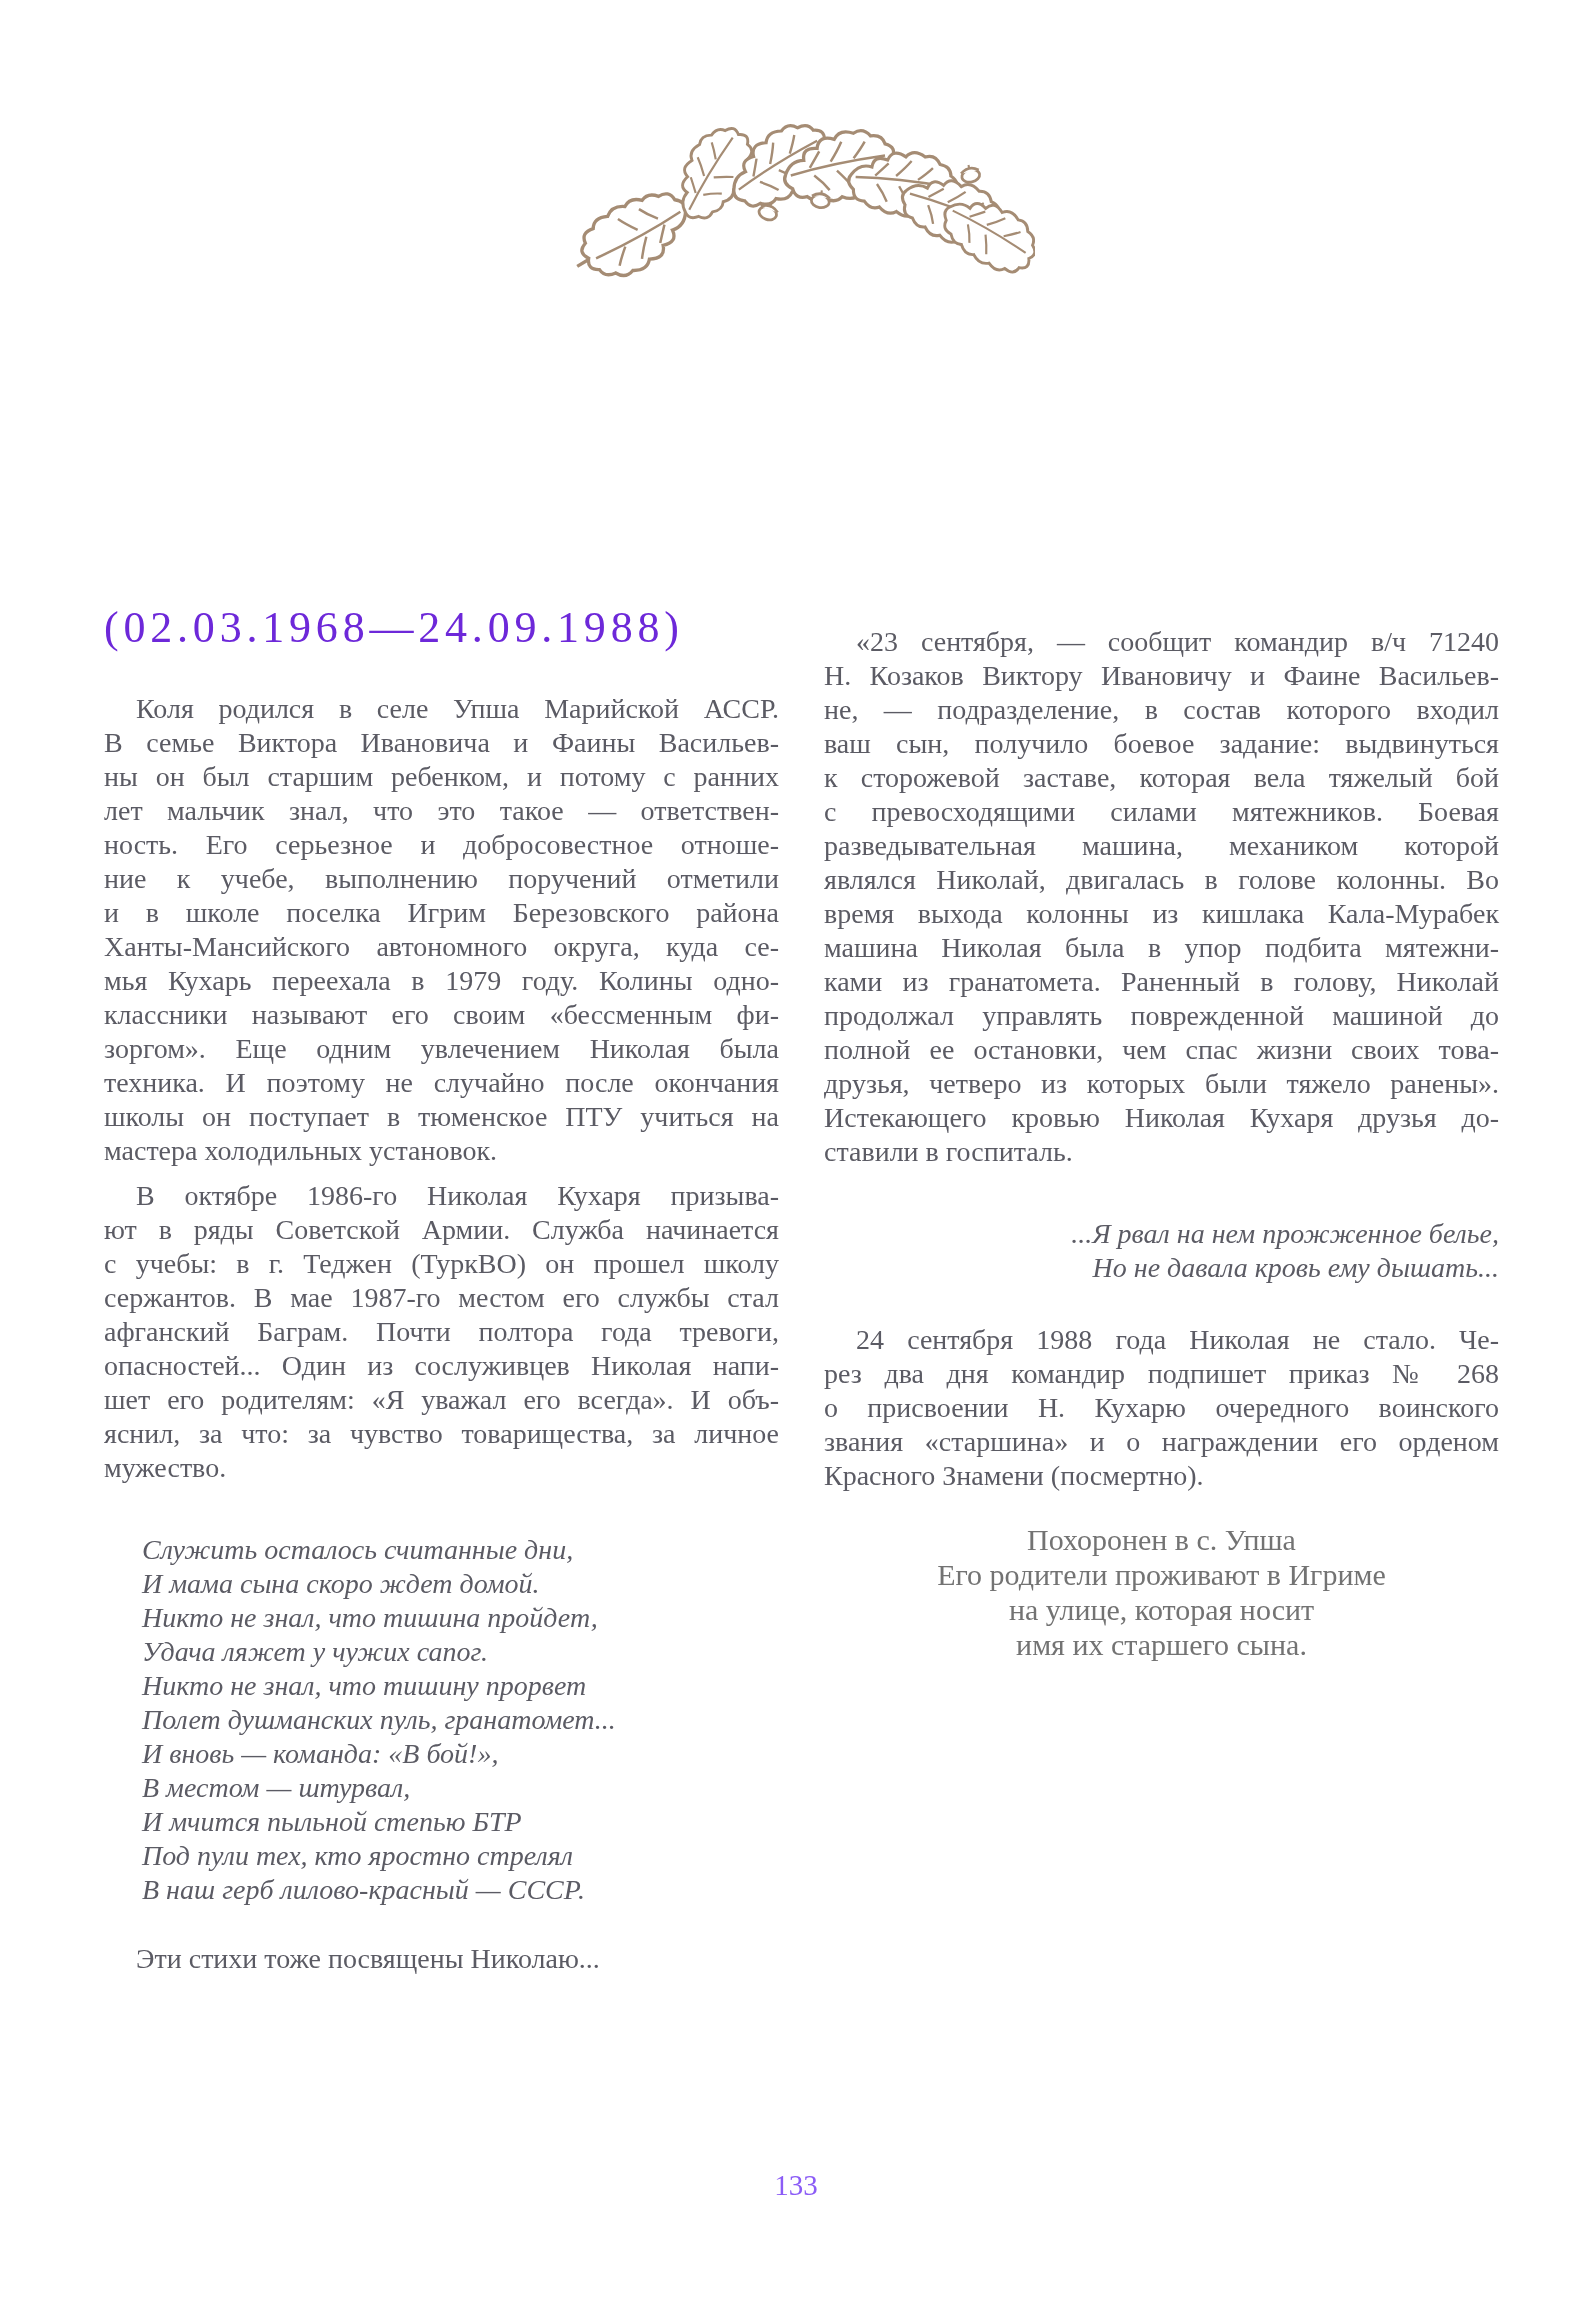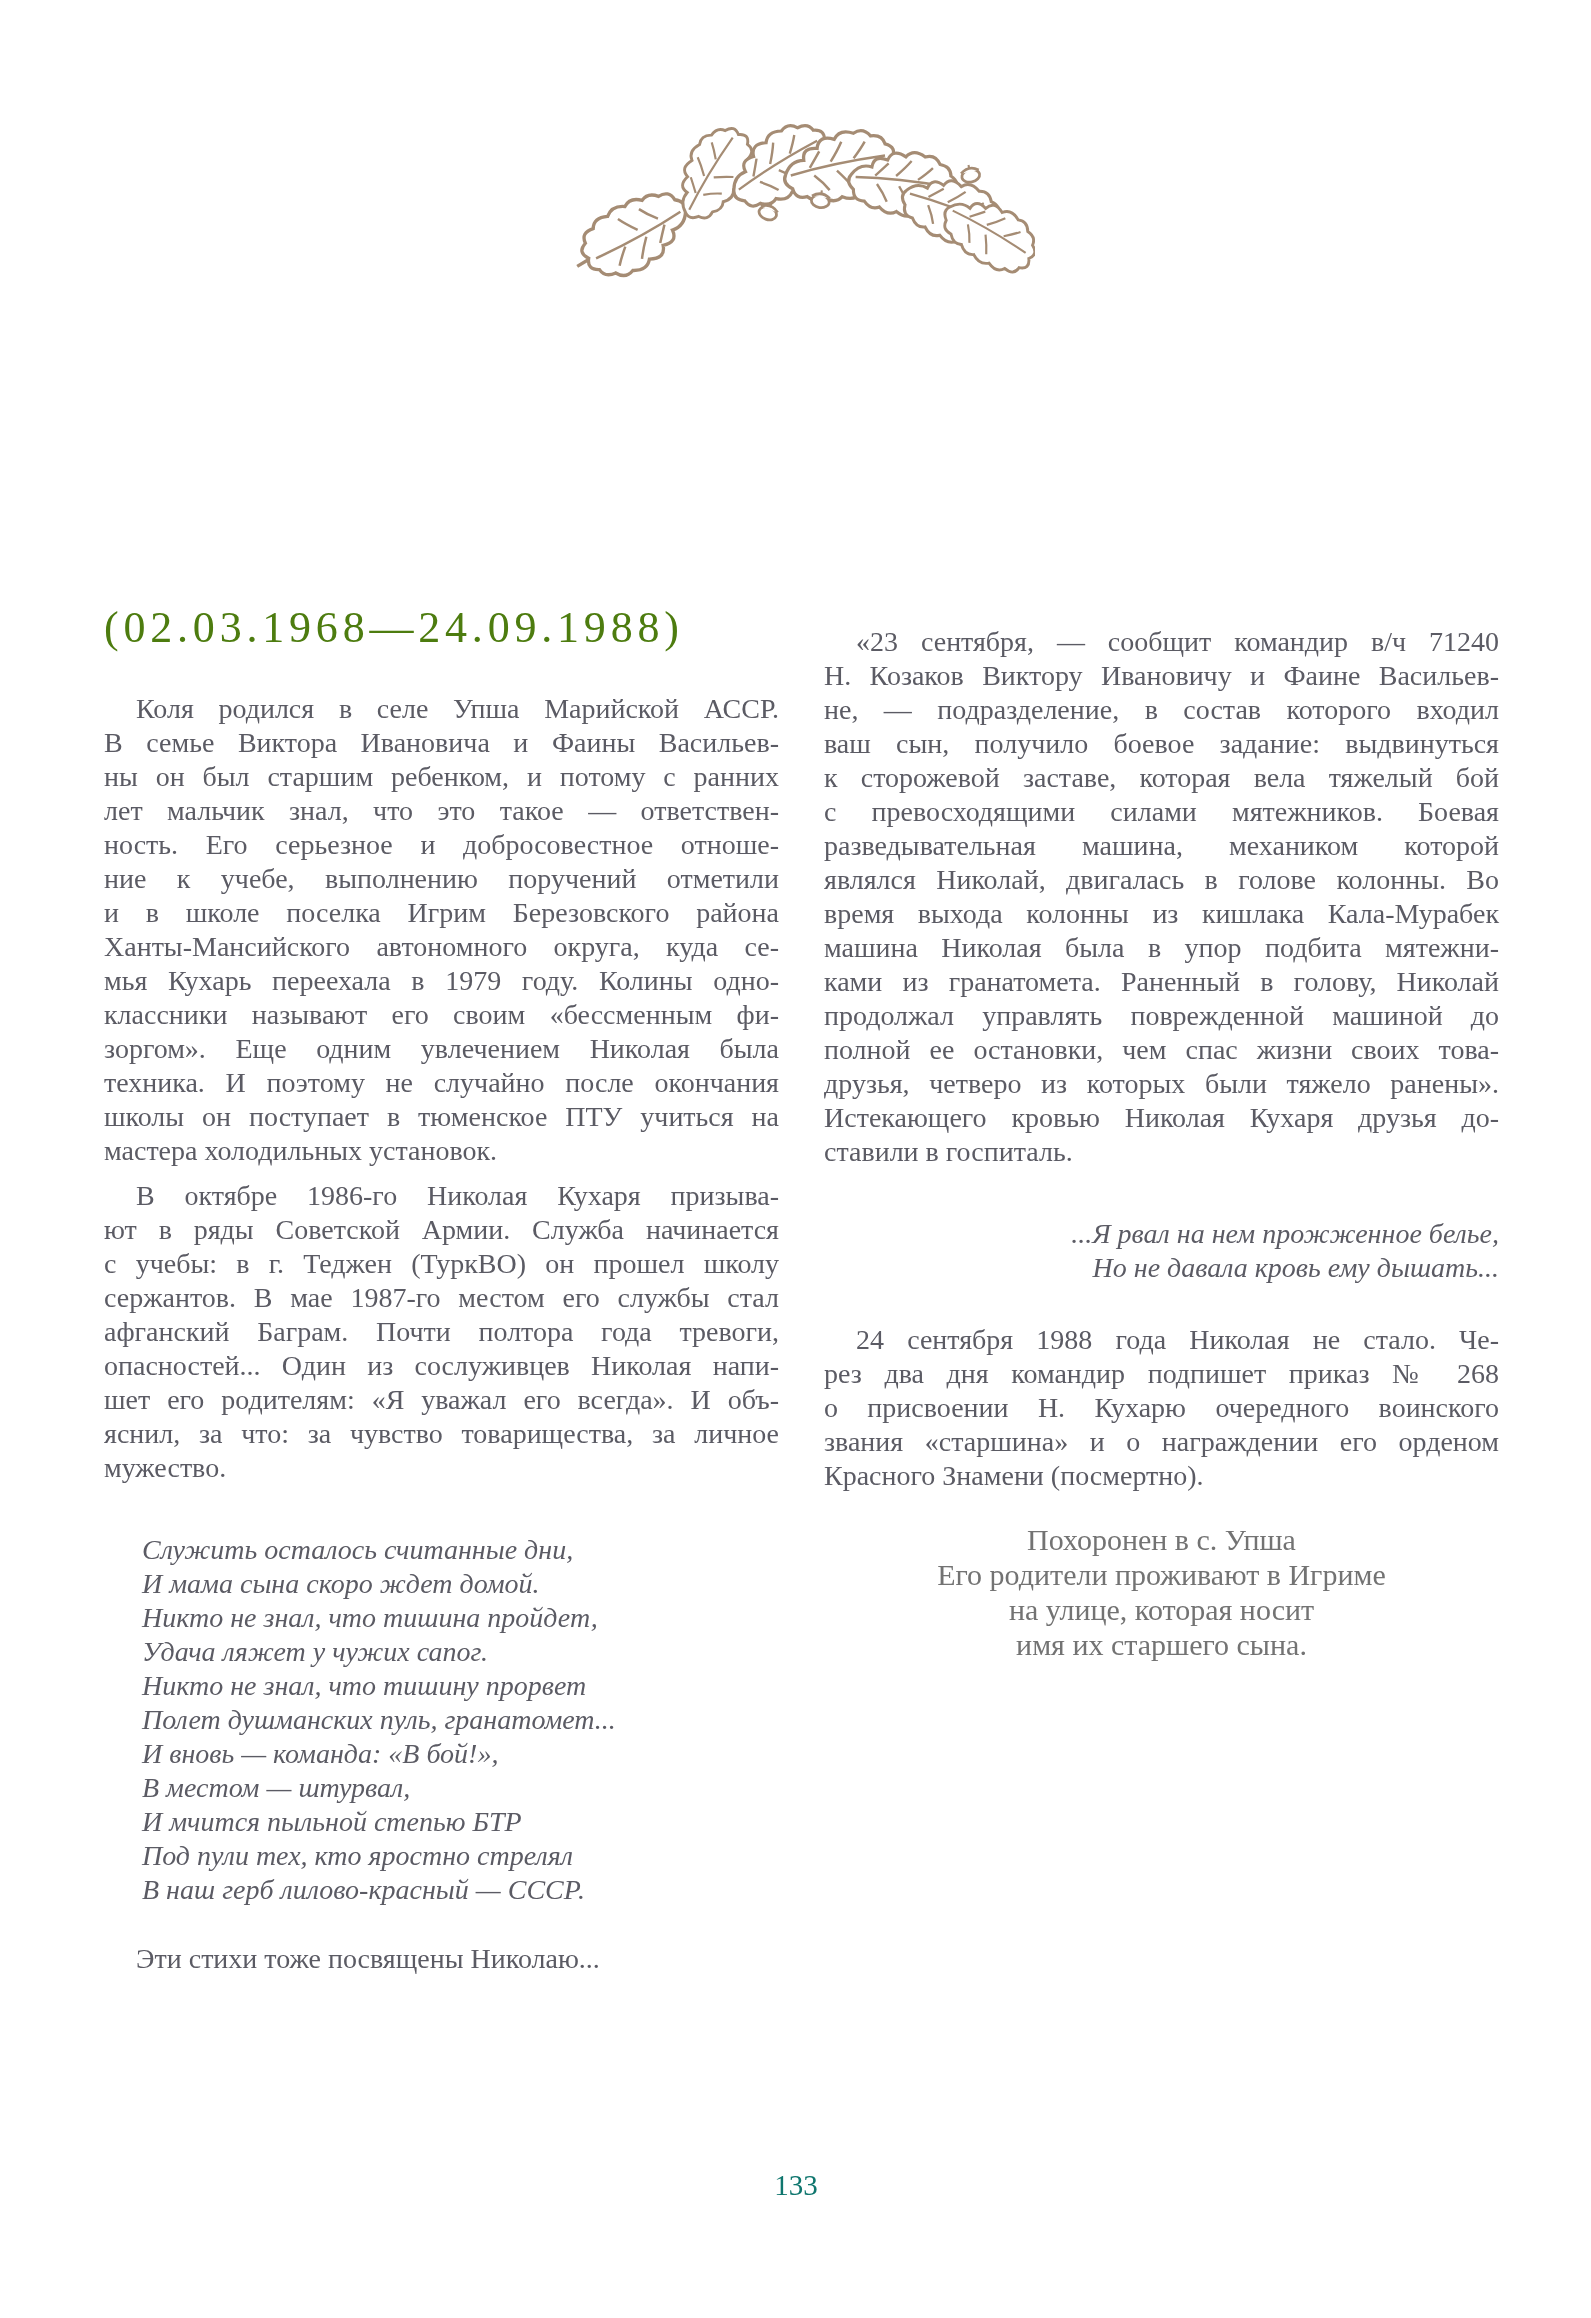--- a/index.html
+++ b/index.html
@@ -21,21 +21,21 @@
     display:grid;
     grid-template-columns:675px 675px;
     column-gap:45px;
   }
   .col{width:675px;}
   .col-right{padding-top:30px;}
   .dates{
     margin:0 0 31px 0;
     font-size:44px;line-height:66px;font-weight:normal;
     letter-spacing:4.8px;
-    color:#4d7c0f;
+    color:#6d28d9;
     white-space:nowrap;
   }
   .para{font-size:28px;line-height:34px;}
   .para + .para{margin-top:11px;}
   .jline{text-align:justify;text-align-last:justify;hyphens:none;}
   .para .jline:first-child{text-indent:32px;}
   .para .jline:last-child{text-align-last:left;}
   .poem{
     margin:48px 0 0 38px;
     font-size:28px;line-height:34px;
@@ -52,21 +52,21 @@
   .after-couplet{margin-top:38px;}
   .memorial{
     margin-top:29px;
     font-size:30px;line-height:35px;
     color:#737373;
   }
   .mline{text-align:center;}
   .pagenum{
     position:absolute;left:0;top:2169px;width:1592px;
     text-align:center;
-    font-size:29px;color:#0f766e;
+    font-size:29px;color:#8b5cf6;
   }
   .ornament path,.ornament ellipse{stroke:#a58c74;stroke-width:4;fill:#ffffff;}
   .ornament .vein{fill:none;stroke-width:3;}
   .ornament .stem{fill:none;stroke-width:5;}
 </style>
 </head>
 <body>
 
 <div class="page">
 

